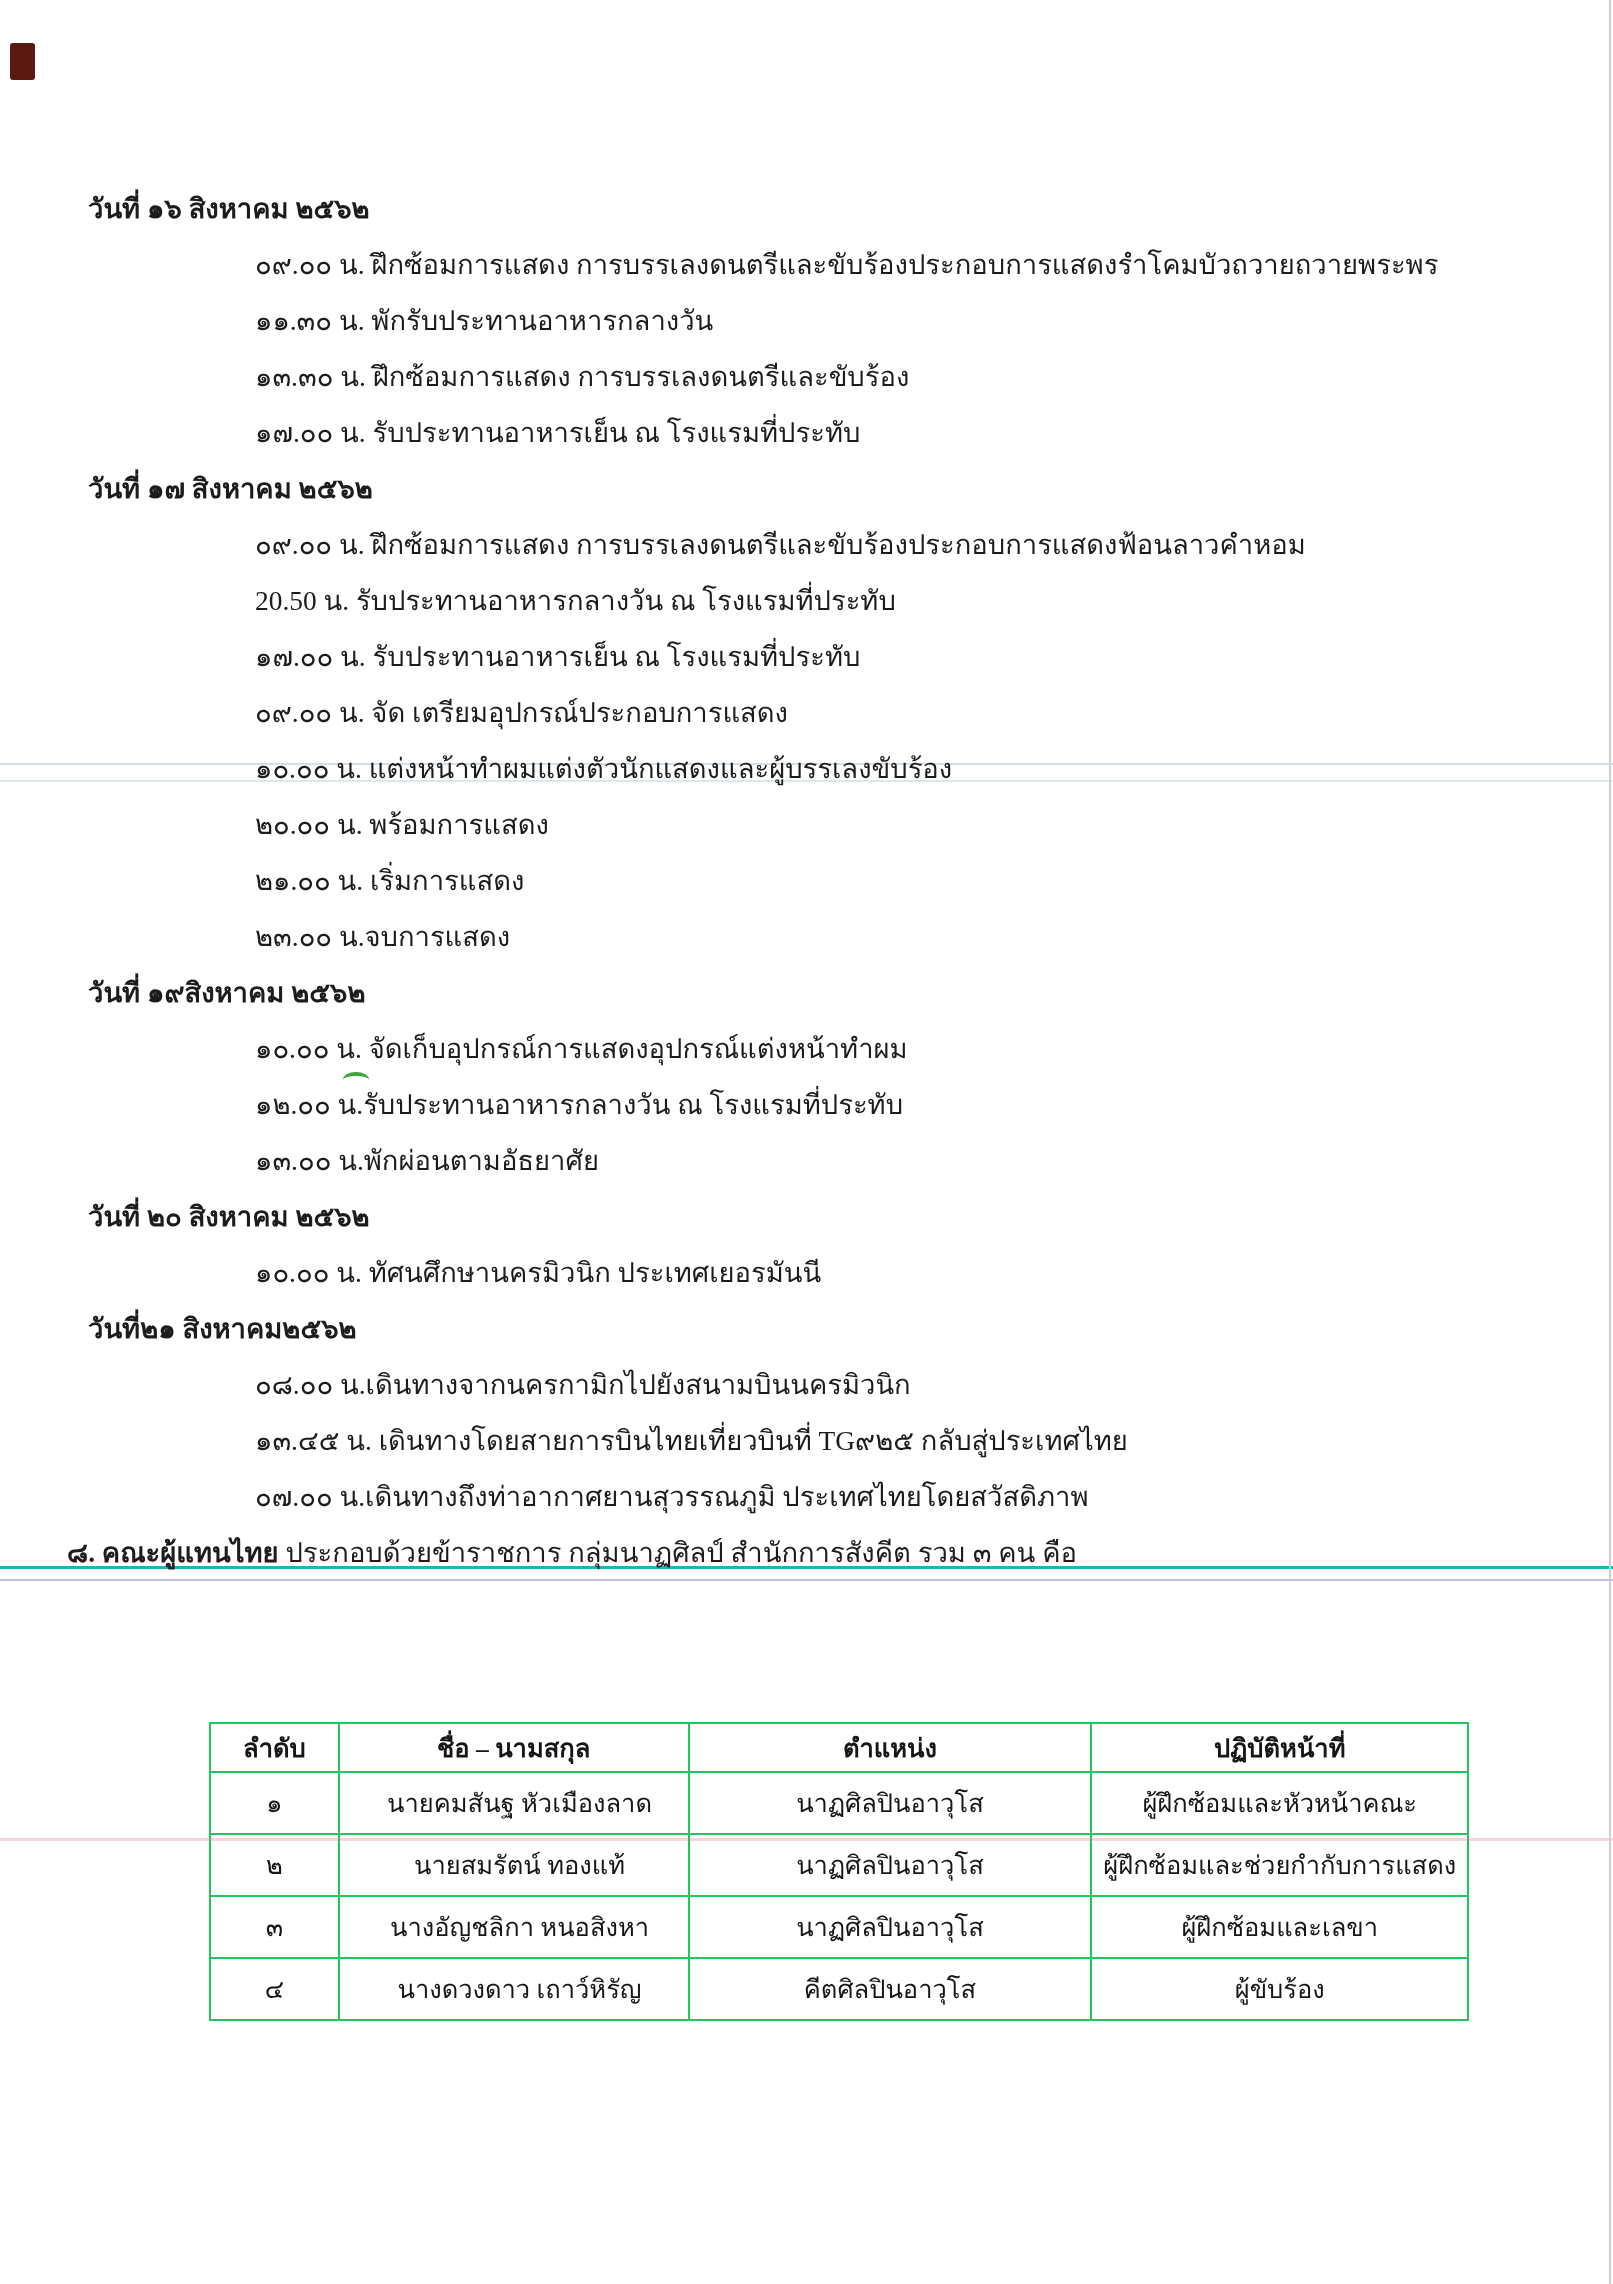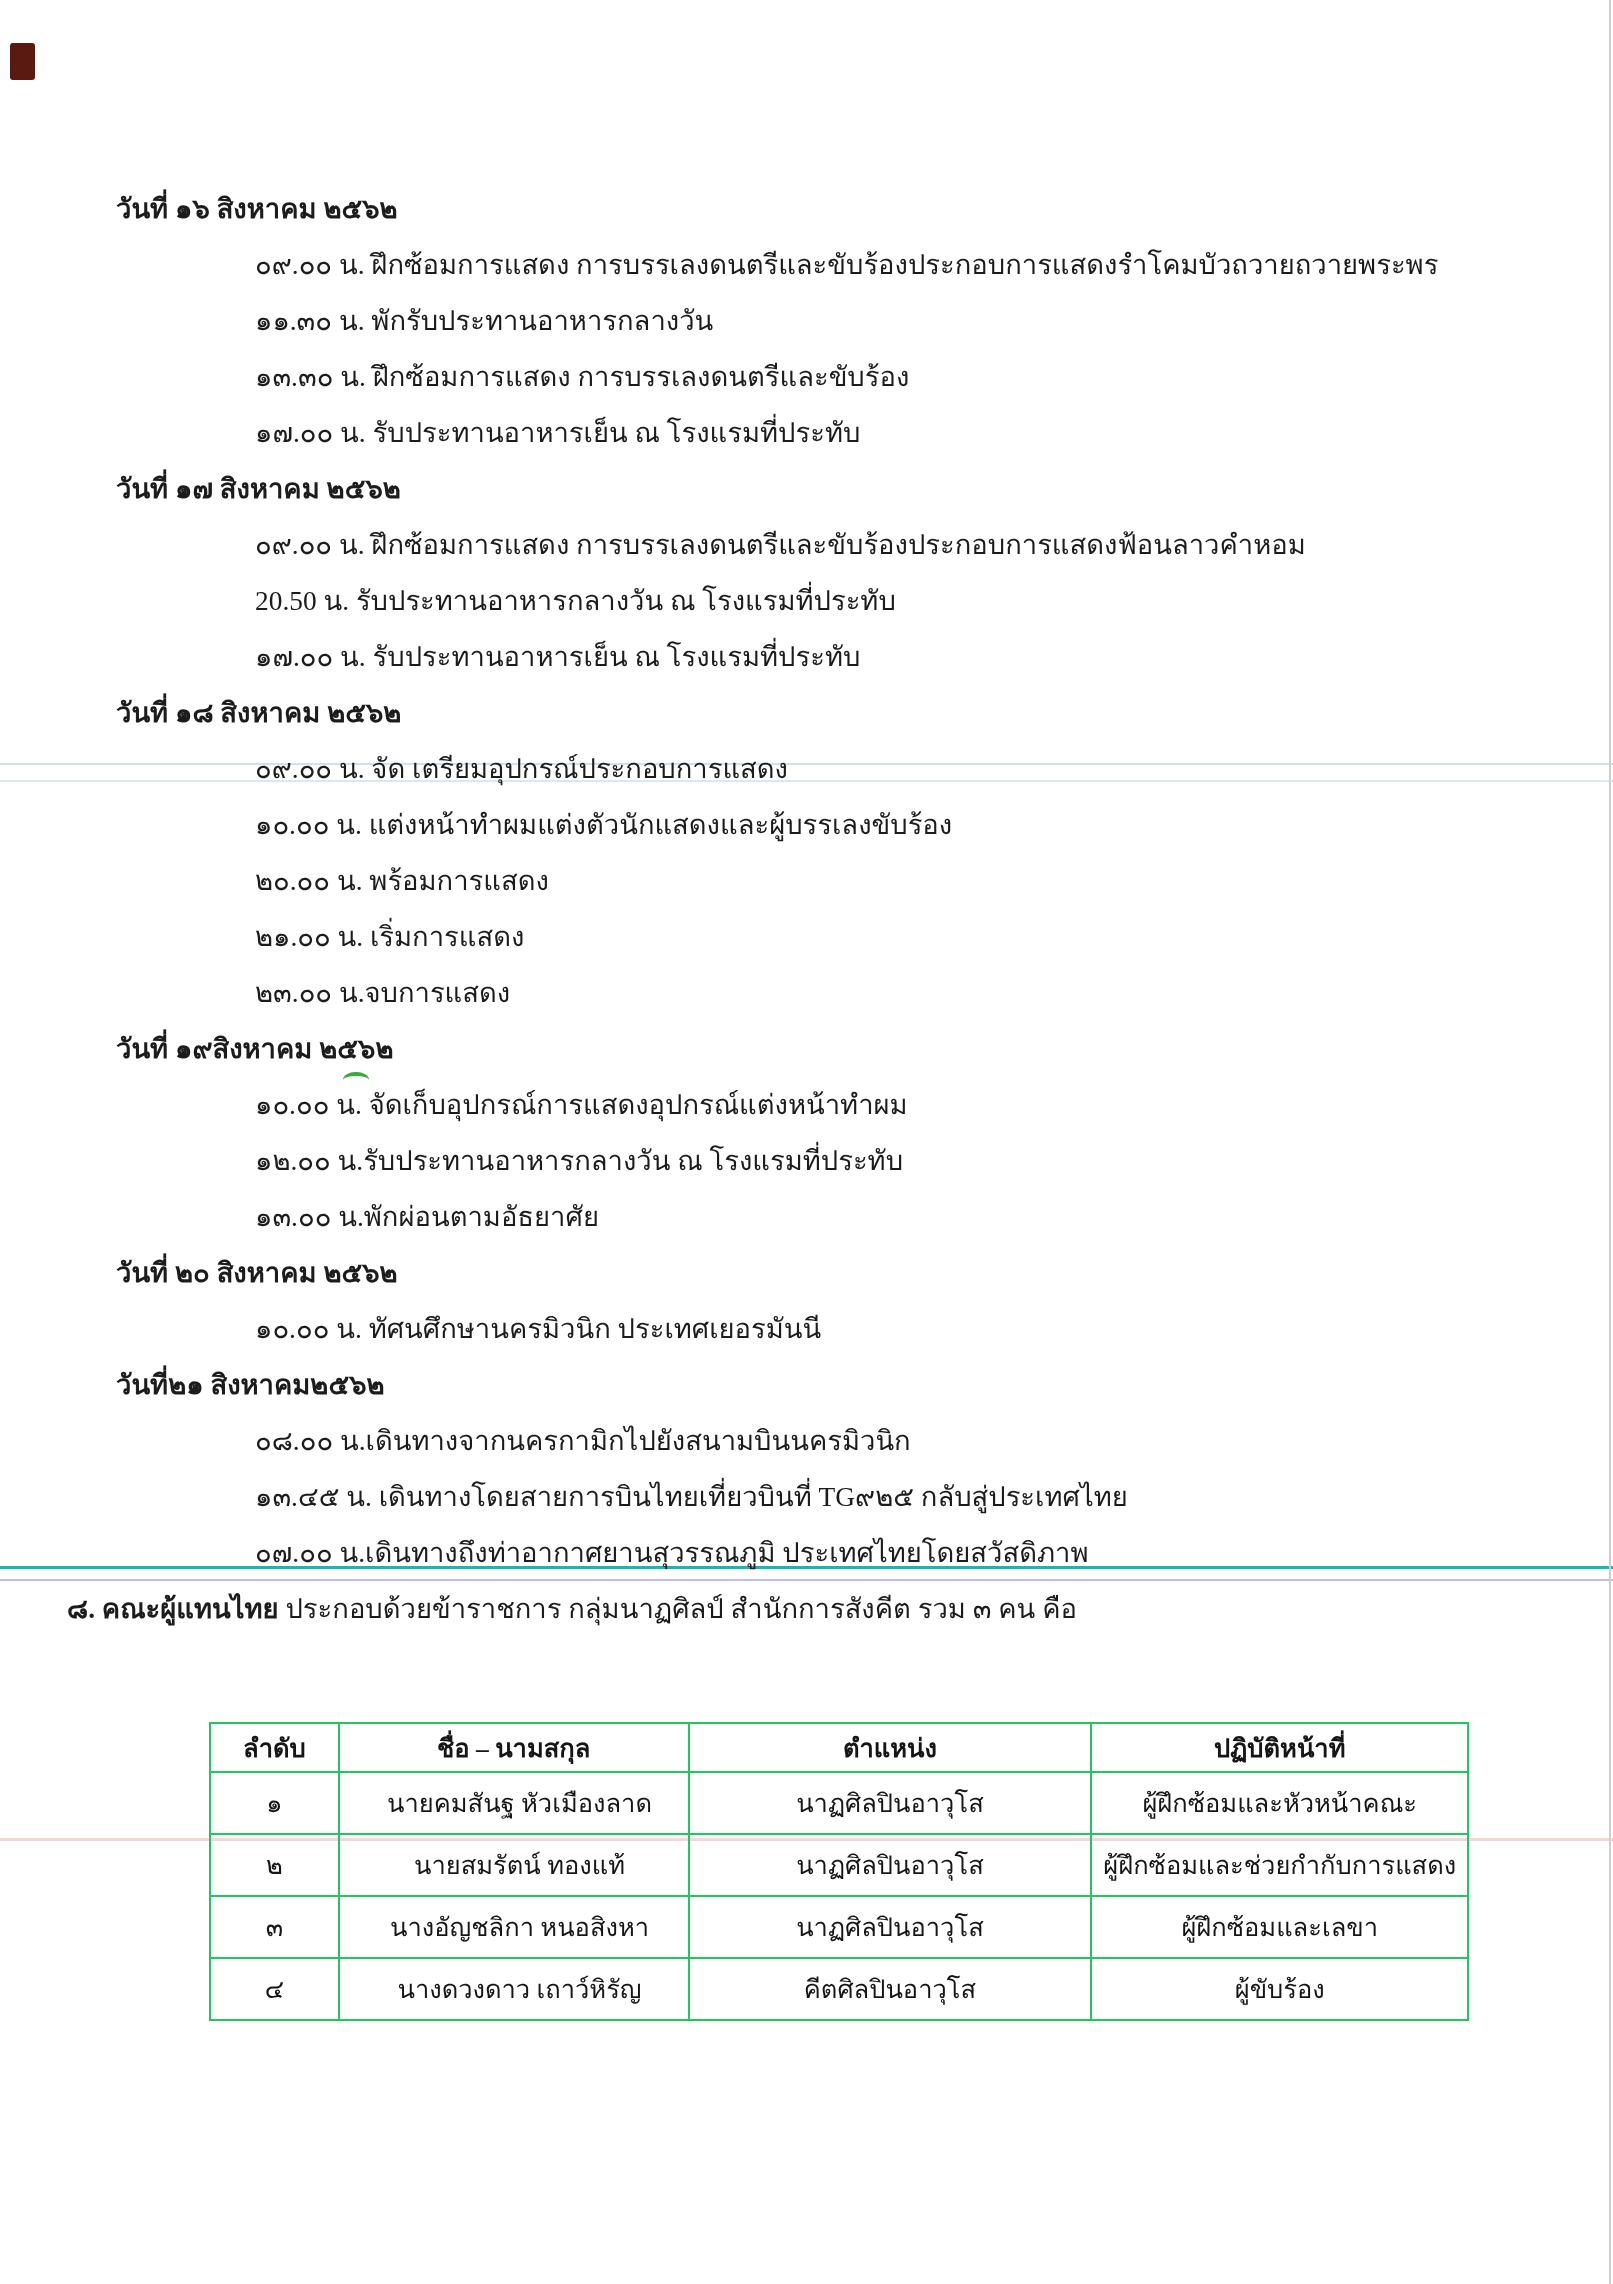--- a/index.html
+++ b/index.html
@@ -8,21 +8,21 @@
     background:#ffffff;
     position:relative;
     font-family:"Liberation Serif","DejaVu Serif",serif;
     color:#1c1c1c;
     overflow:hidden;
   }
   .doc{position:absolute;inset:0;}
   
   .schedule{position:absolute;top:181px;left:0;right:0;}
   .line{height:56px;line-height:56px;font-size:27.4px;white-space:nowrap;}
-  .line.heading{padding-left:116px;font-weight:700;}
+  .line.heading{padding-left:88px;font-weight:700;}
   .line.item{padding-left:255px;font-weight:400;}
   .line.sec8{padding-left:67px;}
   .sec8 .b{font-weight:700;}
   .sec8 .r{font-weight:400;}
   
   .tbl{
     position:absolute;left:209px;top:1722px;width:1203px;
     border-collapse:collapse;table-layout:fixed;
     font-size:25.5px;color:#161616;
   }
@@ -69,21 +69,20 @@
     <div class="line item">๐๙.๐๐ น.  ฝึกซ้อมการแสดง การบรรเลงดนตรีและขับร้องประกอบการแสดงรำโคมบัวถวายถวายพระพร</div>
     <div class="line item">๑๑.๓๐ น.  พักรับประทานอาหารกลางวัน</div>
     <div class="line item">๑๓.๓๐ น.  ฝึกซ้อมการแสดง การบรรเลงดนตรีและขับร้อง</div>
     <div class="line item">๑๗.๐๐ น.  รับประทานอาหารเย็น ณ โรงแรมที่ประทับ</div>
 
     <div class="line heading">วันที่ ๑๗ สิงหาคม ๒๕๖๒</div>
     <div class="line item">๐๙.๐๐ น. ฝึกซ้อมการแสดง การบรรเลงดนตรีและขับร้องประกอบการแสดงฟ้อนลาวคำหอม</div>
     <div class="line item">20.50 น. รับประทานอาหารกลางวัน ณ โรงแรมที่ประทับ</div>
     <div class="line item">๑๗.๐๐ น. รับประทานอาหารเย็น ณ โรงแรมที่ประทับ</div>
 
-    <div class="line heading">วันที่ ๑๘ สิงหาคม ๒๕๖๒</div>
     <div class="line item">๐๙.๐๐ น. จัด เตรียมอุปกรณ์ประกอบการแสดง</div>
     <div class="line item">๑๐.๐๐ น. แต่งหน้าทำผมแต่งตัวนักแสดงและผู้บรรเลงขับร้อง</div>
     <div class="line item">๒๐.๐๐ น. พร้อมการแสดง</div>
     <div class="line item">๒๑.๐๐ น. เริ่มการแสดง</div>
     <div class="line item">๒๓.๐๐ น.จบการแสดง</div>
 
     <div class="line heading">วันที่ ๑๙สิงหาคม ๒๕๖๒</div>
     <div class="line item">๑๐.๐๐ น.  จัดเก็บอุปกรณ์การแสดงอุปกรณ์แต่งหน้าทำผม</div>
     <div class="line item">๑๒.๐๐ น.รับประทานอาหารกลางวัน ณ โรงแรมที่ประทับ</div>
     <div class="line item">๑๓.๐๐ น.พักผ่อนตามอัธยาศัย</div>

